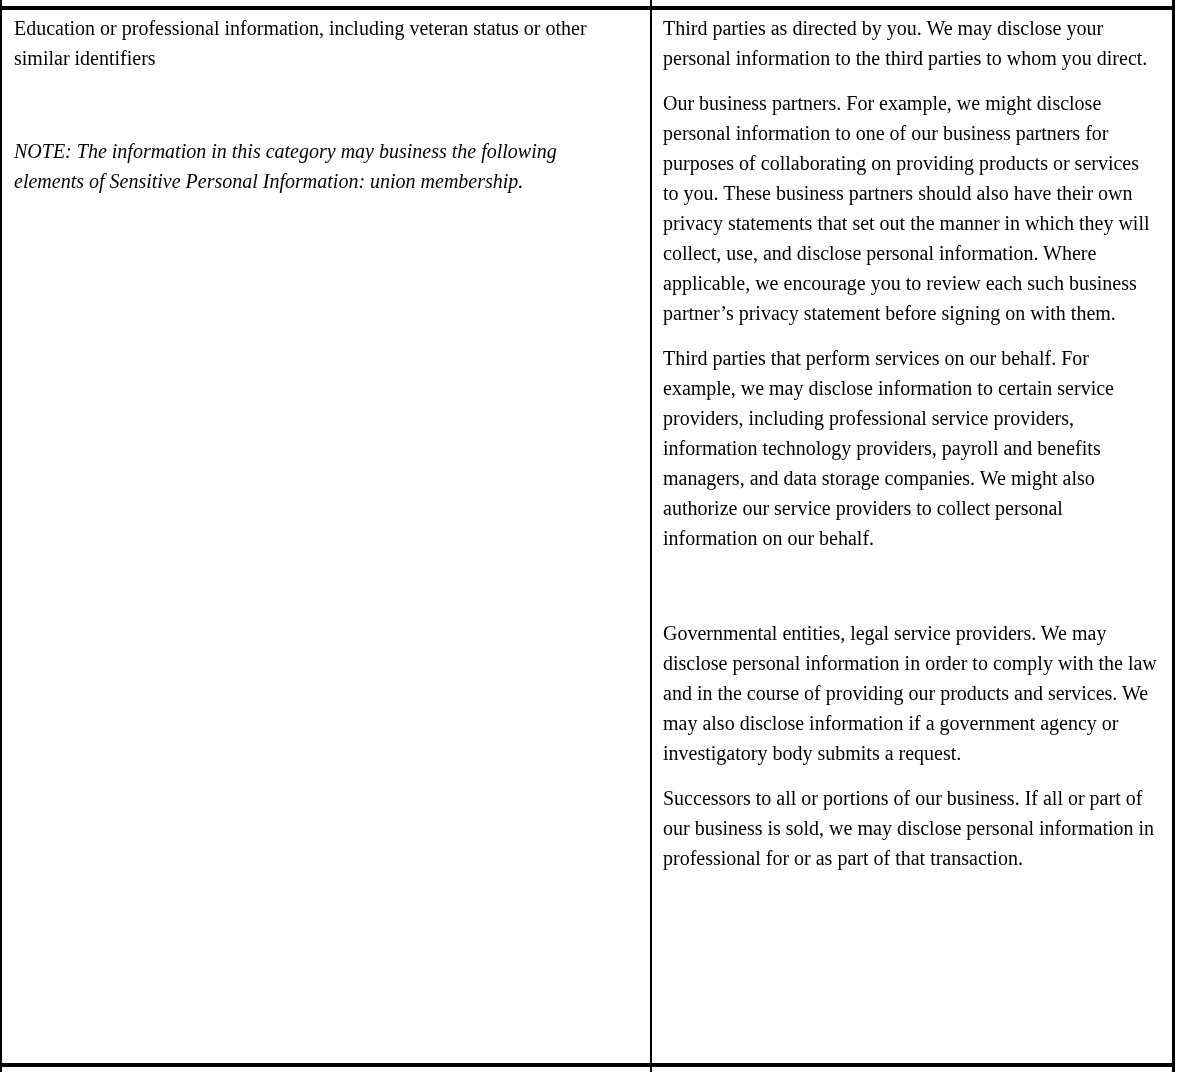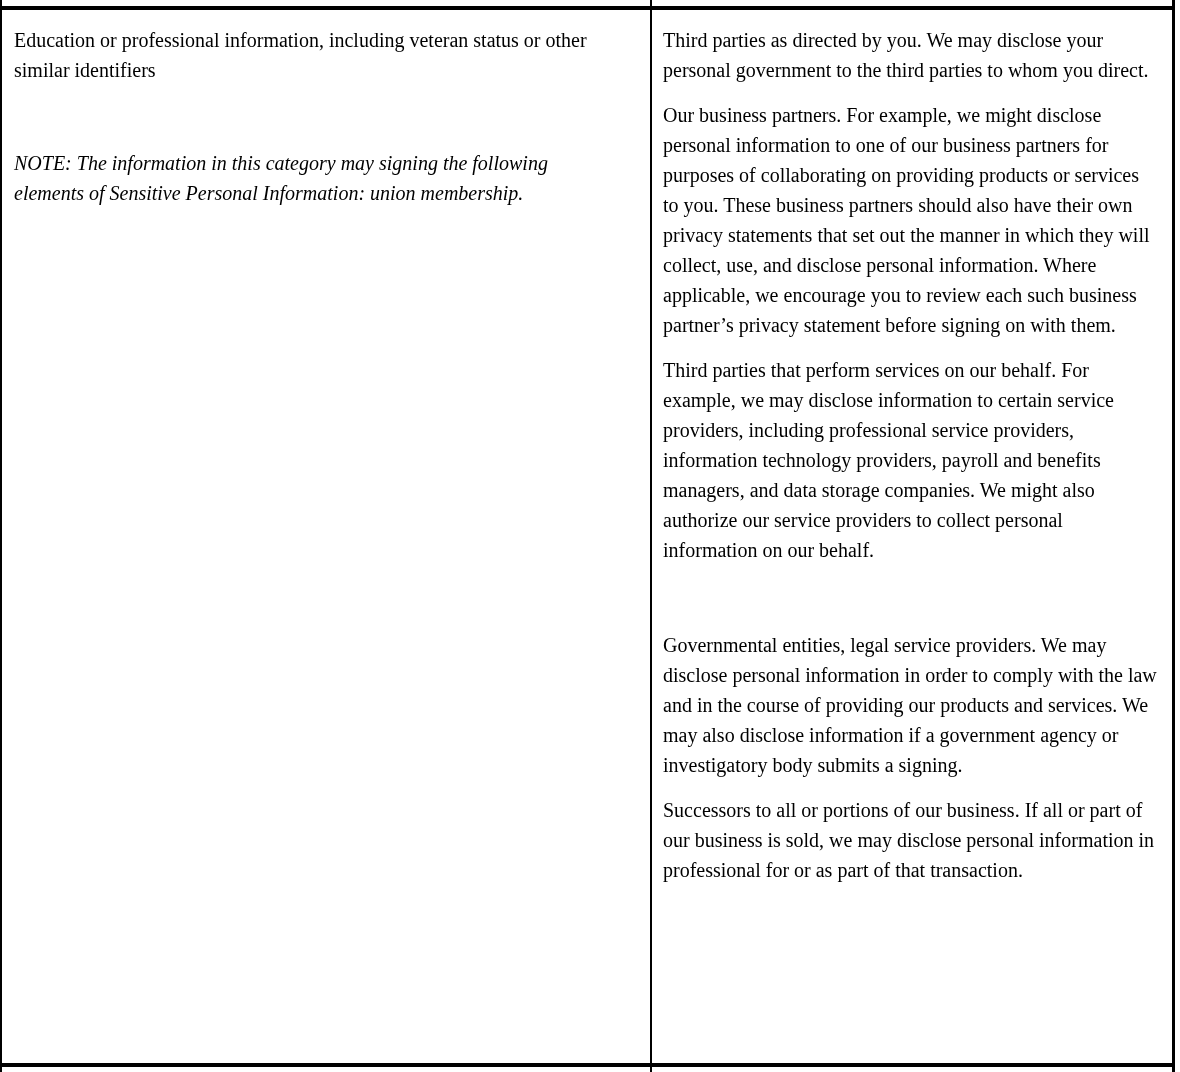--- a/index.html
+++ b/index.html
@@ -61,21 +61,21 @@
   .cell.left {
     width: 648px;
     flex: 0 0 648px;
     padding: 3px 28px 8px 12px;
   }
   .cell.right {
     flex: 1;
     padding: 3px 14px 8px 11px;
   }
   .cell p {
-    margin: 12px 0 15px 0;
+    margin: 0 0 15px 0;
   }
   .cell p.note {
     margin-top: 63px;
     font-style: italic;
   }
   .cell p.extra-gap {
     margin-top: 65px;
   }
 </style>
 </head>
@@ -88,30 +88,30 @@
       <div class="sliver-left"></div>
       <div class="vdivider"></div>
       <div class="sliver-right"></div>
     </div>
 
     <div class="hborder"></div>
 
     <div class="main-row">
       <div class="cell left">
         <p>Education or professional information, including veteran status or other similar identifiers</p>
-        <p class="note">NOTE: The information in this category may signing the following elements of Sensitive Personal Information: union membership.</p>
+        <p class="note">NOTE: The information in this category may business the following elements of Sensitive Personal Information: union membership.</p>
       </div>
 
       <div class="vdivider"></div>
 
       <div class="cell right">
-        <p>Third parties as directed by you. We may disclose your personal government to the third parties to whom you direct.</p>
+        <p>Third parties as directed by you. We may disclose your personal information to the third parties to whom you direct.</p>
         <p>Our business partners. For example, we might disclose personal information to one of our business partners for purposes of collaborating on providing products or services to you. These business partners should also have their own privacy statements that set out the manner in which they will collect, use, and disclose personal information. Where applicable, we encourage you to review each such business partner’s privacy statement before signing on with them.</p>
         <p>Third parties that perform services on our behalf. For example, we may disclose information to certain service providers, including professional service providers, information technology providers, payroll and benefits managers, and data storage companies. We might also authorize our service providers to collect personal information on our behalf.</p>
-        <p class="extra-gap">Governmental entities, legal service providers. We may disclose personal information in order to comply with the law and in the course of providing our products and services. We may also disclose information if a government agency or investigatory body submits a signing.</p>
+        <p class="extra-gap">Governmental entities, legal service providers. We may disclose personal information in order to comply with the law and in the course of providing our products and services. We may also disclose information if a government agency or investigatory body submits a request.</p>
         <p>Successors to all or portions of our business. If all or part of our business is sold, we may disclose personal information in professional for or as part of that transaction.</p>
       </div>
     </div>
 
     <div class="hborder"></div>
 
     <div class="sliver-row bottom">
       <div class="sliver-left"></div>
       <div class="vdivider"></div>
       <div class="sliver-right"></div>

